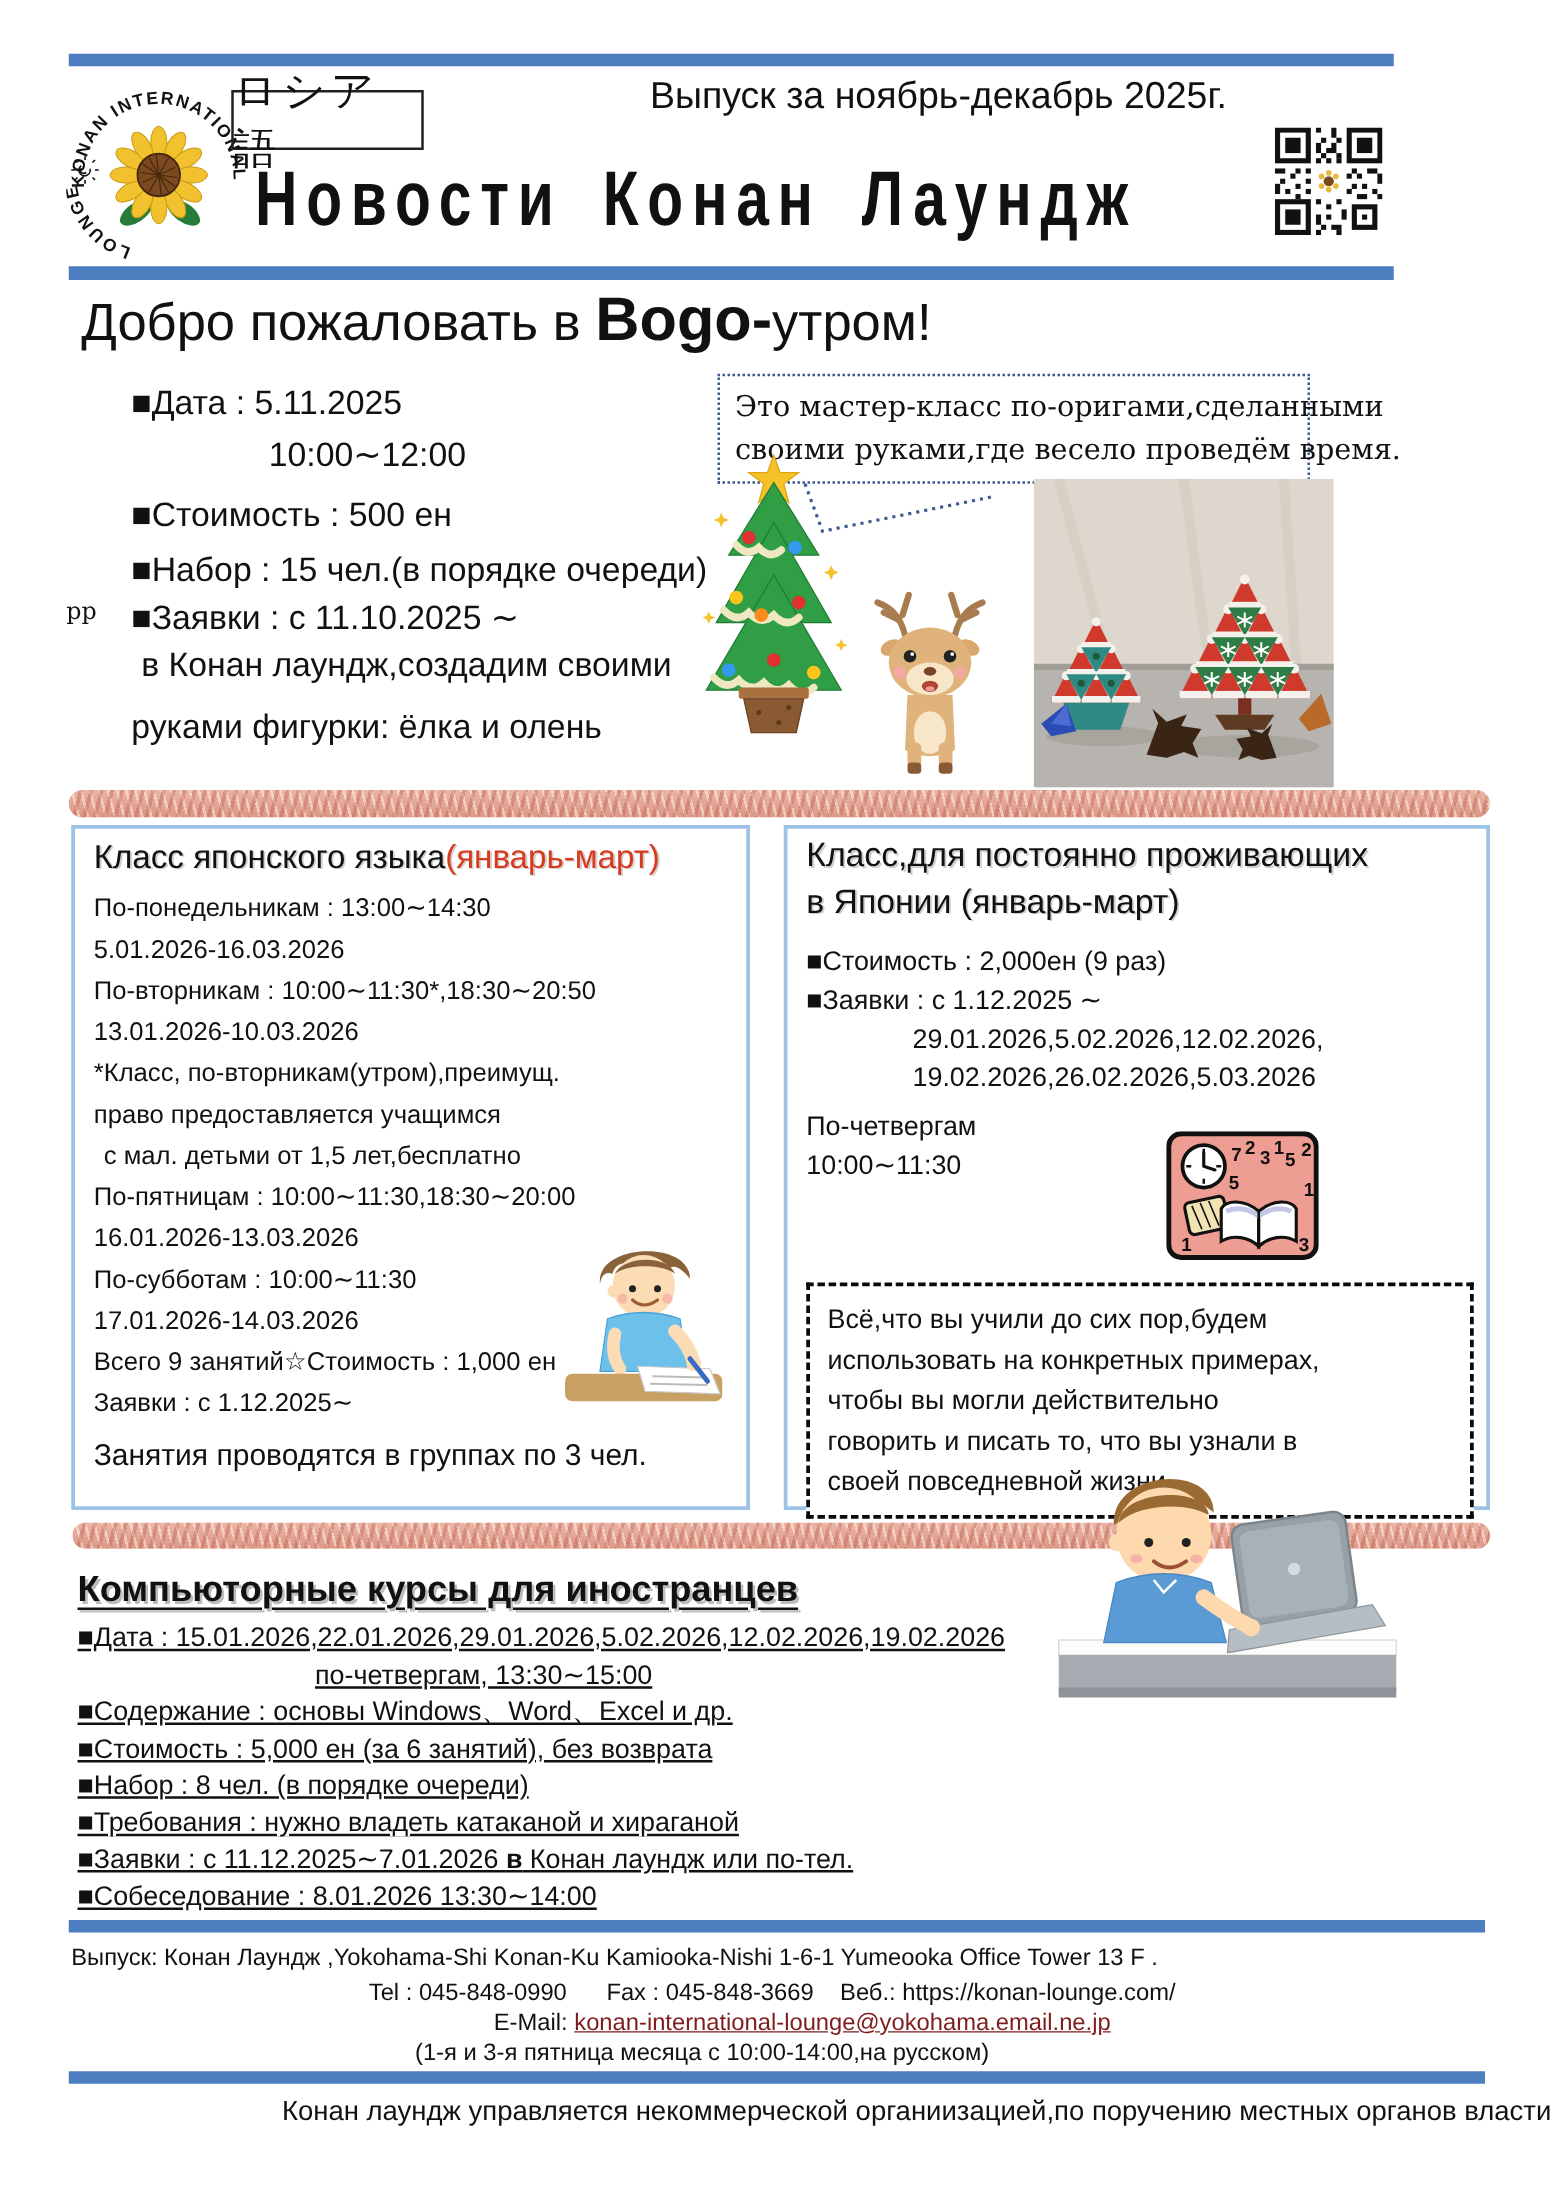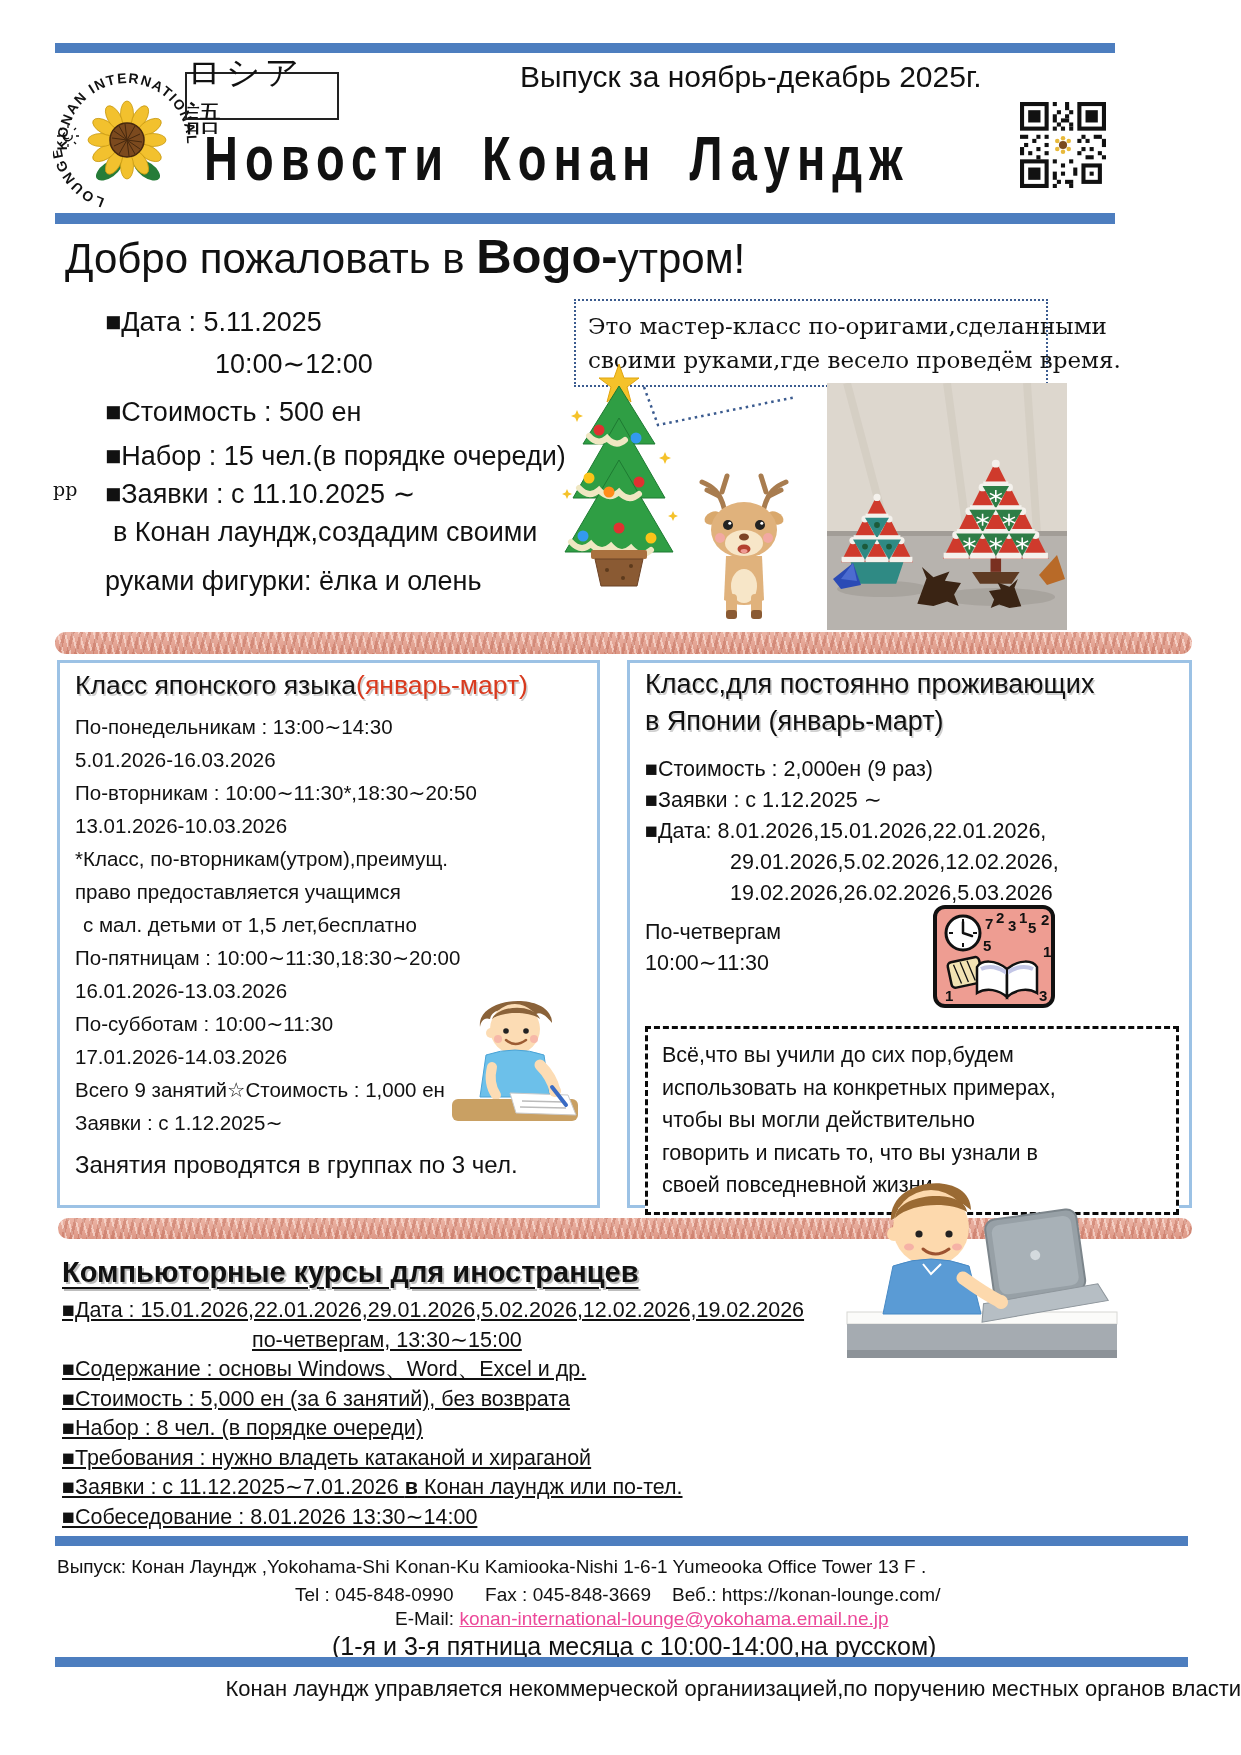--- a/index.html
+++ b/index.html
@@ -51,22 +51,22 @@
                font-size:21.5px;line-height:32.5px;background:#fff;}
   .dashed-note>div{white-space:nowrap;}
   .comp-title{left:62px;top:1256px;font-size:29px;font-weight:700;text-shadow:2px 2px 0 #bdbdbd;
               text-decoration:underline;text-decoration-thickness:2px;text-underline-offset:5px;white-space:nowrap;}
   .comp-lines{left:62px;top:1296px;font-size:21.5px;line-height:29.5px;}
   .comp-lines>div{white-space:nowrap;text-decoration:underline;}
   .ml190{margin-left:190px;}
   .f1{left:57px;top:1556px;font-size:19px;white-space:nowrap;}
   .f2{left:295px;top:1584px;font-size:19px;white-space:pre;}
   .f3{left:395px;top:1608px;font-size:19px;white-space:nowrap;}
-  .f3 a{color:#ec4899;text-decoration:underline;}
-  .f4{left:332px;top:1632px;font-size:25px;white-space:nowrap;}
+  .f3 a{color:#7f1d1d;text-decoration:underline;}
+  .f4{left:332px;top:1632px;font-size:19px;white-space:nowrap;}
   .managed{left:0;top:1676px;width:1241px;text-align:right;font-size:22px;white-space:nowrap;}
   svg text{font-family:"Liberation Sans",sans-serif;}
 </style>
 </head>
 <body>
 
 <div class="page">
 
   <div class="abs bar bar1"></div>
   <div class="abs bar bar2"></div>
@@ -392,21 +392,20 @@
 
   <div class="abs box right-box"></div>
   <div class="abs rc-content">
     <div class="rc-title">
       <div>Класс,для постоянно проживающих</div>
       <div><span>в Японии</span><span> (январь-март)</span></div>
     </div>
     <div class="rc-lines">
       <div>■Стоимость : 2,000ен (9 раз)</div>
       <div>■Заявки : с 1.12.2025 ∼</div>
-      <div>■Дата: 8.01.2026,15.01.2026,22.01.2026,</div>
       <div class="indent85">29.01.2026,5.02.2026,12.02.2026,</div>
       <div class="indent85">19.02.2026,26.02.2026,5.03.2026</div>
       <div class="mt8">По-четвергам</div>
       <div>10:00∼11:30</div>
     </div>
   </div>
 
   <svg class="abs" style="left:933px;top:905px" width="122" height="103" viewBox="0 0 122 103">
     <rect x="2" y="2" width="118" height="99" rx="10" fill="#ee9d92" stroke="#111" stroke-width="4"></rect>
     <circle cx="30" cy="28" r="17" fill="#fff" stroke="#111" stroke-width="3"></circle>

